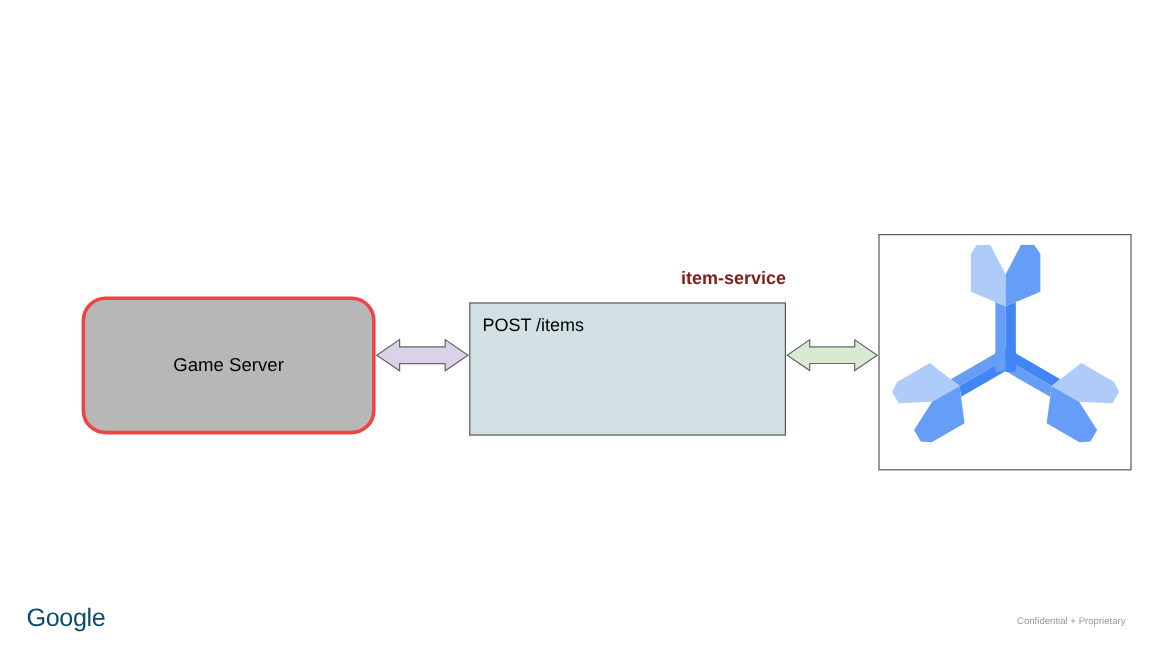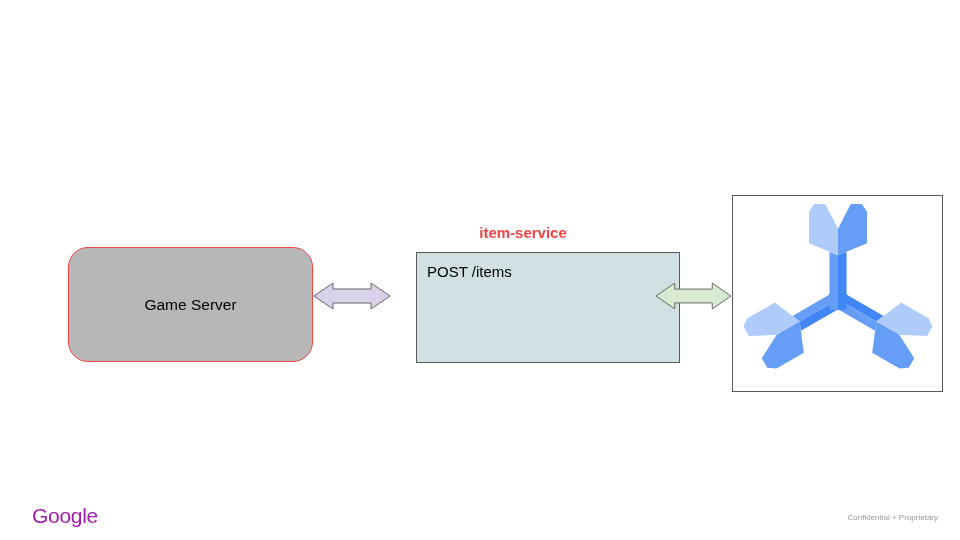--- a/index.html
+++ b/index.html
@@ -4,48 +4,47 @@
 <style>
   html,body{margin:0;padding:0;}
   body{
     width:960px;height:540px;position:relative;overflow:hidden;
     background:#ffffff;font-family:"Liberation Sans",sans-serif;
   }
   .abs{position:absolute;}
   
   .game-server{
     left:68px;top:247px;width:245px;height:115px;
-    background:#b7b7b7;border:1px solid #ef4444;border-radius:20px;
+    background:#b7b7b7;border:3px solid #ef4444;border-radius:20px;
     display:flex;align-items:center;justify-content:center;
     font-size:15.5px;color:#000;box-sizing:border-box;
   }
   
   .svc-title{
-    left:391px;top:224px;width:264px;text-align:center;
-    font-size:15px;font-weight:bold;color:#ef4444;
+    left:391px;top:224px;width:264px;text-align:right;
+    font-size:15px;font-weight:bold;color:#7f1d1d;
   }
   .svc-box{
     left:391px;top:252px;width:264px;height:111px;
     background:#d0e0e3;border:1px solid #595959;box-sizing:border-box;
     padding:8px 0 0 10px;
-    margin-left:25px;
   }
   .svc-box .ep{font-size:15px;line-height:22px;color:#000;white-space:nowrap;}
   
   .arrow-left{left:313px;top:281px;}
   .arrow-right{left:655px;top:281px;}
   
   .spanner-box{
     left:732px;top:195px;width:211px;height:197px;
     background:#ffffff;border:1px solid #595959;box-sizing:border-box;
     display:flex;align-items:center;justify-content:center;
   }
   
   .brand{
-    left:32px;top:504px;font-size:21px;color:#a21caf;
+    left:22px;top:504px;font-size:21px;color:#0c4a6e;
     letter-spacing:-0.3px;
   }
   .classification{
     right:22px;top:513px;font-size:8px;color:#999999;text-align:center;
   }
 </style>
 </head>
 <body>
 
 <div class="abs game-server">

